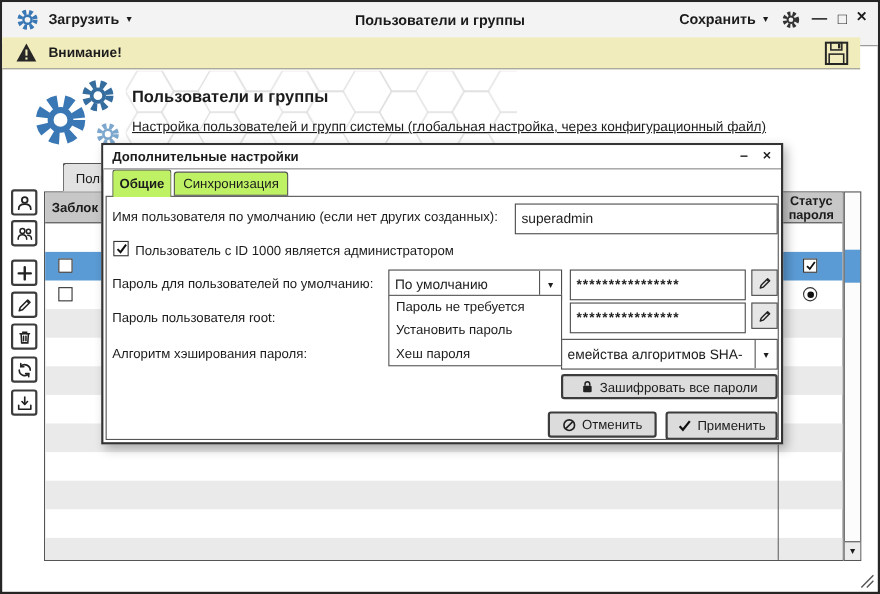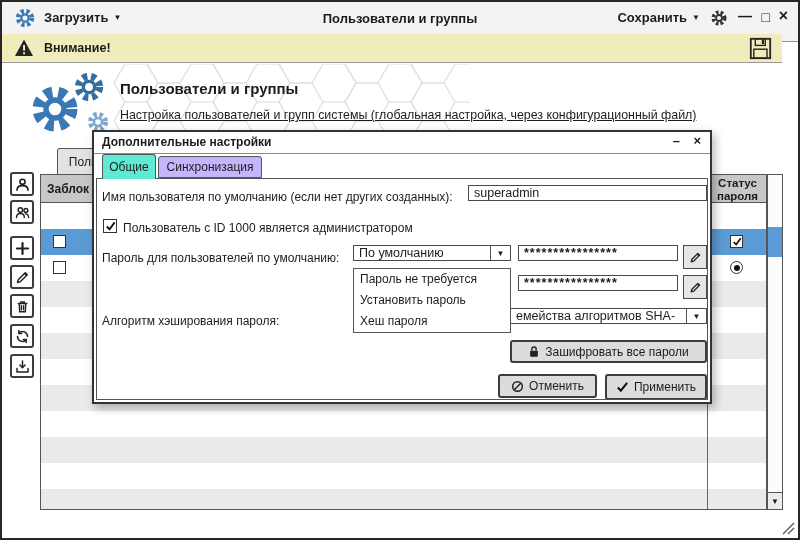--- a/index.html
+++ b/index.html
@@ -37,25 +37,25 @@
   #vscroll{position:absolute;left:765px;top:172px;width:16px;height:336px;border:1px solid #555;background:#fcfcfc}
   #vthumb{position:absolute;left:0;right:0;top:52px;height:30px;background:#5b9bd5}
   #vdown{position:absolute;left:0;right:0;bottom:0;height:17px;background:#ececec;border-top:1px solid #555;font-size:8px}
 
   
   #dialog{position:absolute;left:90px;top:128px;width:620px;height:274px;background:#fff;border:2px solid #333;z-index:10;box-shadow:3px 4px 9px rgba(0,0,0,.28)}
   #dlg-titlebar{position:absolute;left:0;right:0;top:0;height:22px;border-bottom:1px solid #888;background:#fff}
   #dlg-title{position:absolute;left:8px;top:3px;font-size:12px;font-weight:600}
   .dlgctl{position:absolute;top:1px;font-size:13px;font-weight:700}
   .tab{position:absolute;border:1px solid #555;font-size:12px;display:flex;align-items:center;justify-content:center;border-radius:3px 3px 0 0}
-  .tab.active{background:#5eead4;border-bottom:none;z-index:3;font-weight:400}
-  .tab.inactive{background:#c4b5fd}
+  .tab.active{background:#bef264;border-bottom:none;z-index:3;font-weight:700}
+  .tab.inactive{background:#bef264}
   #panel{position:absolute;left:2px;right:2px;top:46px;bottom:2px;border:1px solid #555;z-index:1}
   .lbl{position:absolute;font-size:12px;white-space:nowrap}
-  .fld{position:absolute;height:16px;border:1.5px solid #4a4a4a;background:#fff;font-size:12.5px;display:flex;align-items:center;padding:4px 5px;overflow:hidden;white-space:nowrap}
+  .fld{position:absolute;height:28px;border:1.5px solid #4a4a4a;background:#fff;font-size:12.5px;display:flex;align-items:center;padding:4px 5px;overflow:hidden;white-space:nowrap}
   .mask{letter-spacing:1px;font-weight:600}
   .arrowseg{position:absolute;right:0;top:0;bottom:0;width:20px;border-left:1px solid #555;display:flex;align-items:center;justify-content:center;font-size:8px;background:#fff}
   .dcb{width:14px;height:14px;border:1.5px solid #333;background:#fff;display:flex;align-items:center;justify-content:center}
   #ddlist{position:absolute;left:259px;top:136px;width:158px;background:#fff;border:1.5px solid #555;z-index:6}
   .dditem{height:21px;line-height:21px;padding-left:6px;font-size:12px;white-space:nowrap}
   .gbtn{position:absolute;background:#dcdcdc;border:2px solid #3c3c3c;border-radius:3px;font-size:12px;display:flex;align-items:center;justify-content:center;gap:5px}
   .pbtn{position:absolute;width:24px;height:24px;background:#e6e6e6;border:1.5px solid #4a4a4a;display:flex;align-items:center;justify-content:center}
 
   svg{display:block}
 </style>
@@ -302,20 +302,21 @@
           </svg>
         </span>
     </div>
 
     <div id="ddlist">
       <div class="dditem">Пароль не требуется</div>
       <div class="dditem">Установить пароль</div>
       <div class="dditem">Хеш пароля</div>
     </div>
 
+    <span class="lbl" style="left:8px;top:150px">Пароль пользователя root:</span>
     <div class="fld mask" style="left:424px;top:143px;width:160px">
       <span>****************</span>
     </div>
     <div class="pbtn" style="left:589px;top:143px">
       <span>
           <svg width="13" height="13" viewBox="0 0 15 15" fill="none" stroke="#222" stroke-width="1.5" stroke-linejoin="round">
             <path d="M2.5 12.5l.9-3 6.8-6.8 2.1 2.1-6.8 6.8-3 .9z"></path>
             <path d="M9.4 3.5l2.1 2.1"></path>
           </svg>
         </span>

